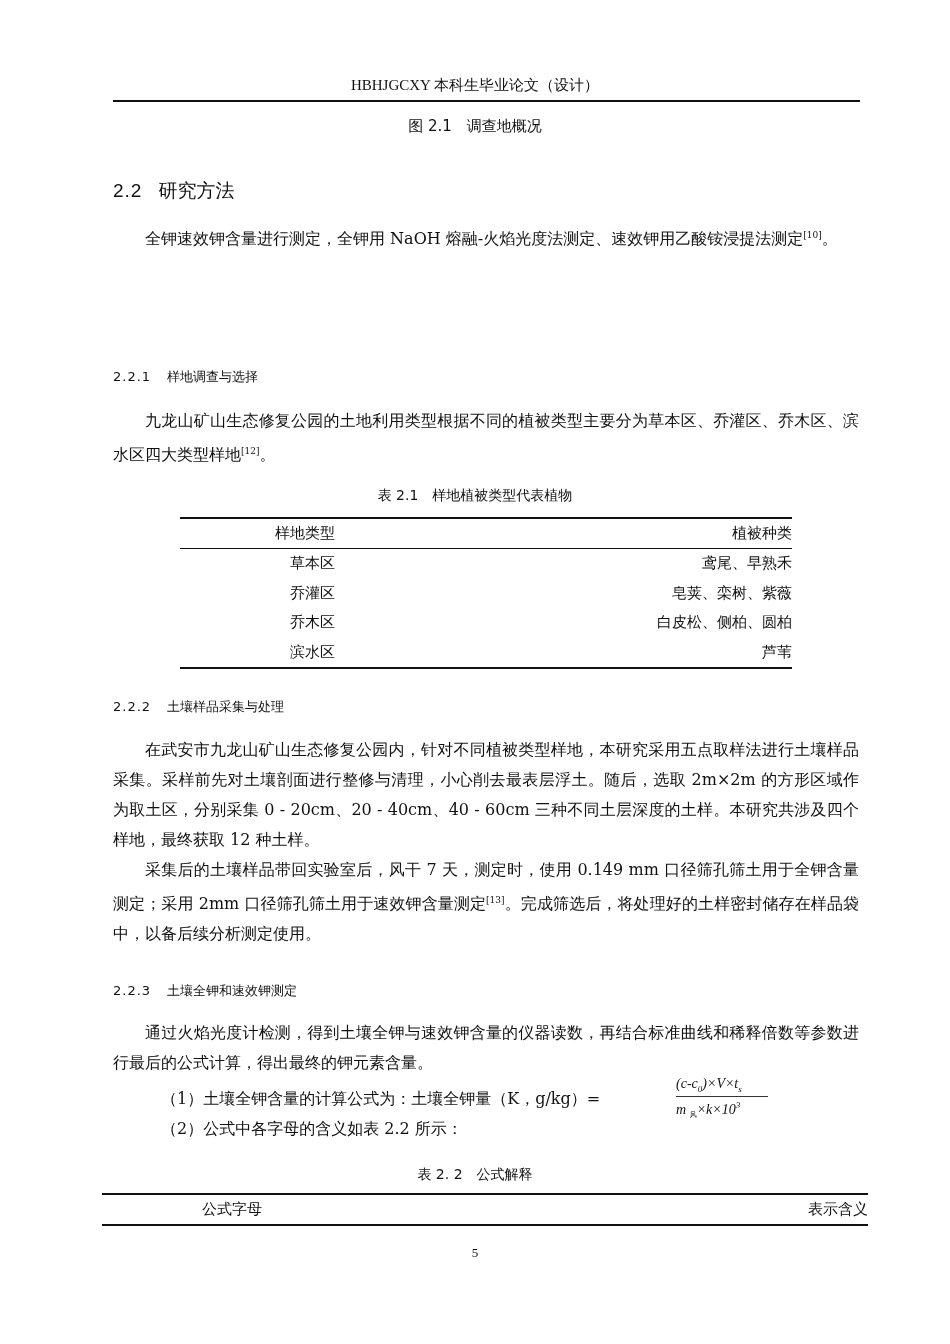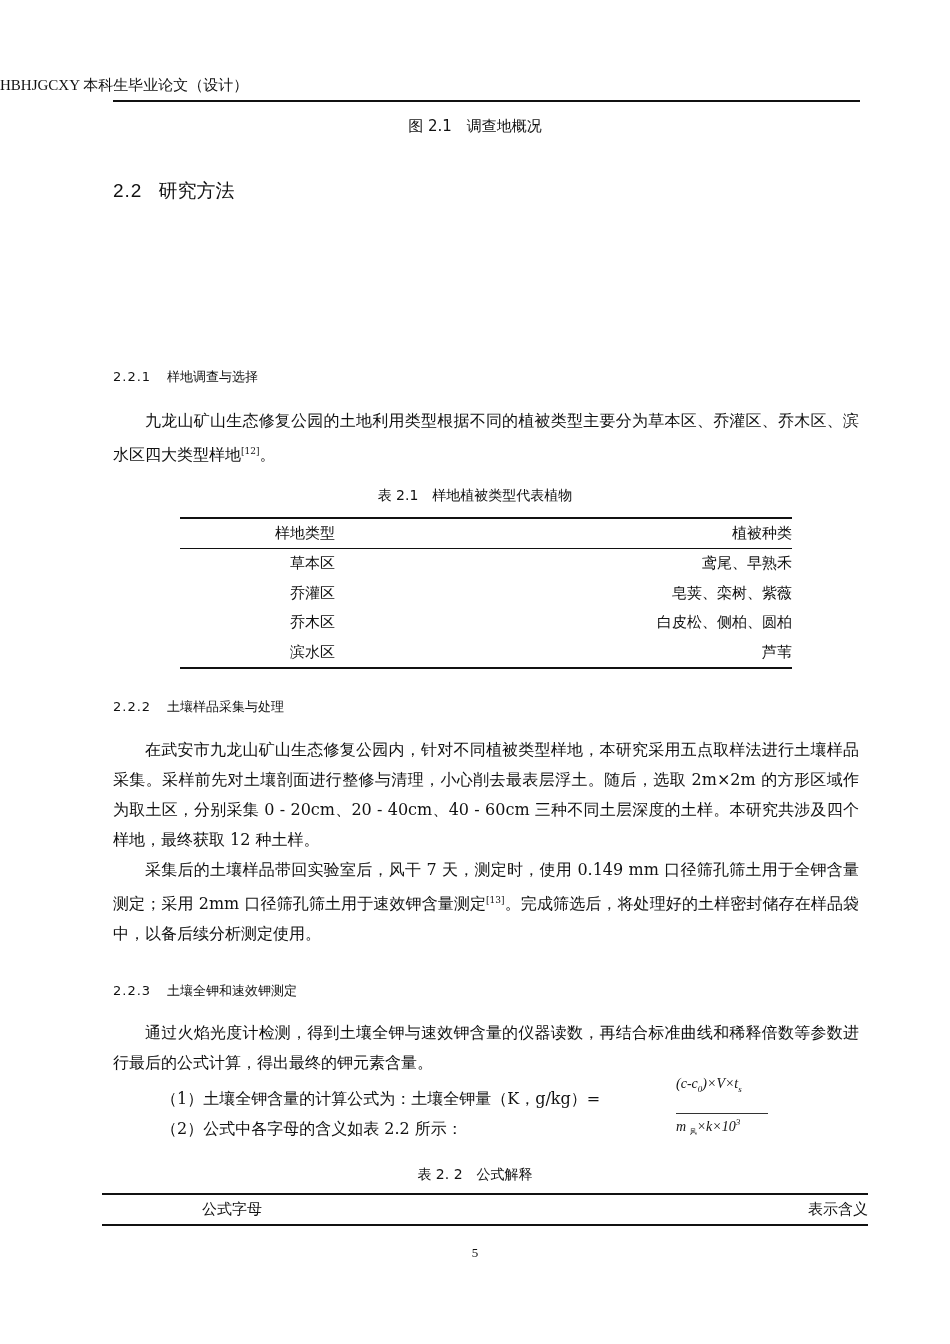--- a/index.html
+++ b/index.html
@@ -3,21 +3,21 @@
 <meta charset="utf-8">
 <style>
   html, body { margin: 0; padding: 0; background: #ffffff; }
   body {
     width: 950px; height: 1344px; position: relative; overflow: hidden;
     font-family: "DejaVu Serif", "Liberation Serif", serif;
     color: #111;
   }
   .abs { position: absolute; }
   .header-text {
-    left: 0; width: 950px; top: 76px; text-align: left;
+    left: 0; width: 950px; top: 76px; text-align: center;
     font-size: 15px; font-family: "Liberation Serif", "DejaVu Serif", serif;
   }
   .header-rule { left: 113px; width: 747px; top: 100px; height: 2px; background: #111; }
   .fig-caption {
     left: 0; width: 950px; top: 117px; text-align: center;
     font-size: 15px; font-family: "DejaVu Sans", "Liberation Sans", sans-serif;
   }
   .h2 {
     left: 113px; font-size: 19px;
     font-family: Liberation Sans, sans-serif;
@@ -42,41 +42,42 @@
   }
   table.three-line th, table.three-line td {
     font-weight: normal; text-align: right; padding: 0; height: 29.5px;
   }
   table.three-line thead tr th { border-top: 2.5px solid #111; border-bottom: 1.5px solid #111; height: 29px; }
   table.three-line tbody tr:last-child td { border-bottom: 2.5px solid #111; }
   .formula {
     left: 676px; top: 1076px; width: 92px;
     font-family: "Liberation Serif", "DejaVu Serif", serif; font-style: italic; font-size: 14px;
   }
-  .formula .num { border-bottom: 1.5px solid #333; padding-bottom: 19px; white-space: nowrap; }
+  .formula .num { border-bottom: 1.5px solid #333; padding-bottom: 2px; white-space: nowrap; }
   .formula .den { padding-top: 3px; white-space: nowrap; }
   .formula sub, .formula sup { font-size: 9px; }
   .formula .tiny-cn { font-size: 7px; font-style: normal; vertical-align: -3px; }
   .page-num {
     left: 0; width: 950px; top: 1245px; text-align: center; font-size: 13px;
     font-family: "Liberation Serif", "DejaVu Serif", serif;
   }
 </style>
 </head>
 <body>
 
 <div class="abs header-text">HBHJGCXY 本科生毕业论文（设计）</div>
 <div class="abs header-rule"></div>
 
 <div class="abs fig-caption">图 2.1　调查地概况</div>
 
 <div class="abs h2" style="top:178px;">
   <span class="h-num">2.2</span><span>研究方法</span>
 </div>
 <div class="abs para" style="top:220px;">
+  <p><span>全钾速效钾含量进行测定，全钾用 NaOH 熔融-火焰光度法测定、速效钾用乙酸铵浸提法测定</span><sup class="ref">[10]</sup><span>。</span></p>
 </div>
 
 <div class="abs h3" style="top:368px;">
   <span class="h-num">2.2.1</span><span>样地调查与选择</span>
 </div>
 <div class="abs para" style="top:406px;">
   <p><span>九龙山矿山生态修复公园的土地利用类型根据不同的植被类型主要分为草本区、乔灌区、乔木区、滨水区四大类型样地</span><sup class="ref">[12]</sup><span>。</span></p>
 </div>
 
 <div class="abs tbl-caption" style="top:487px;">表 2.1　样地植被类型代表植物</div>

